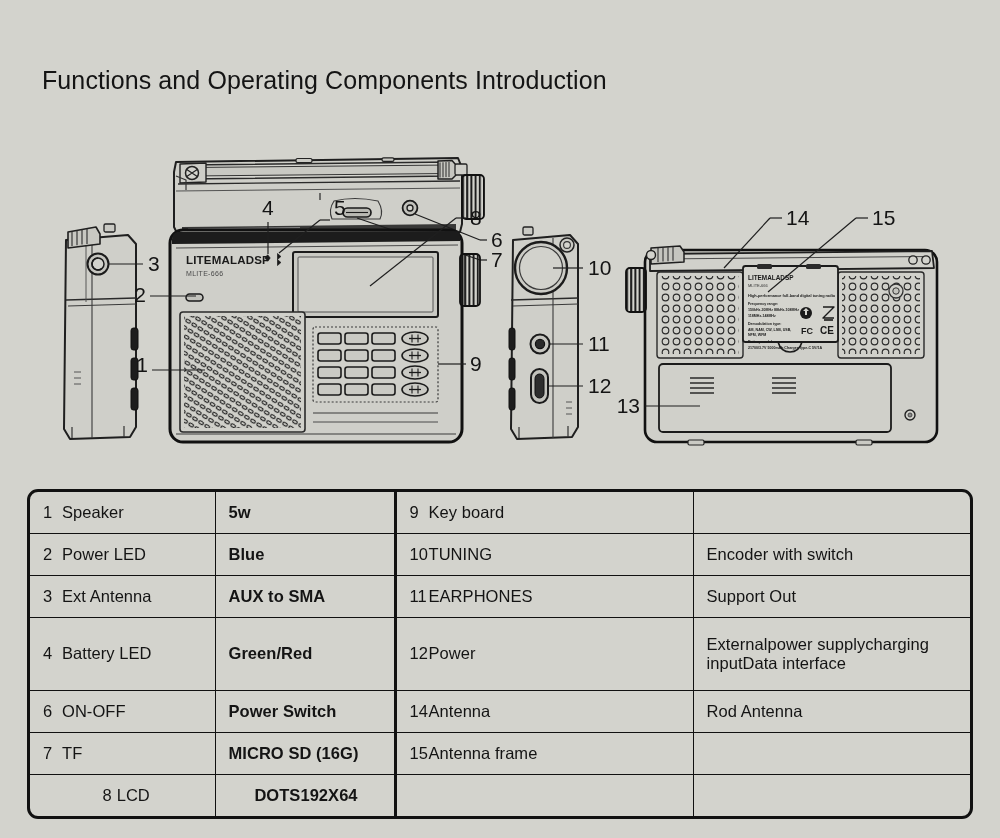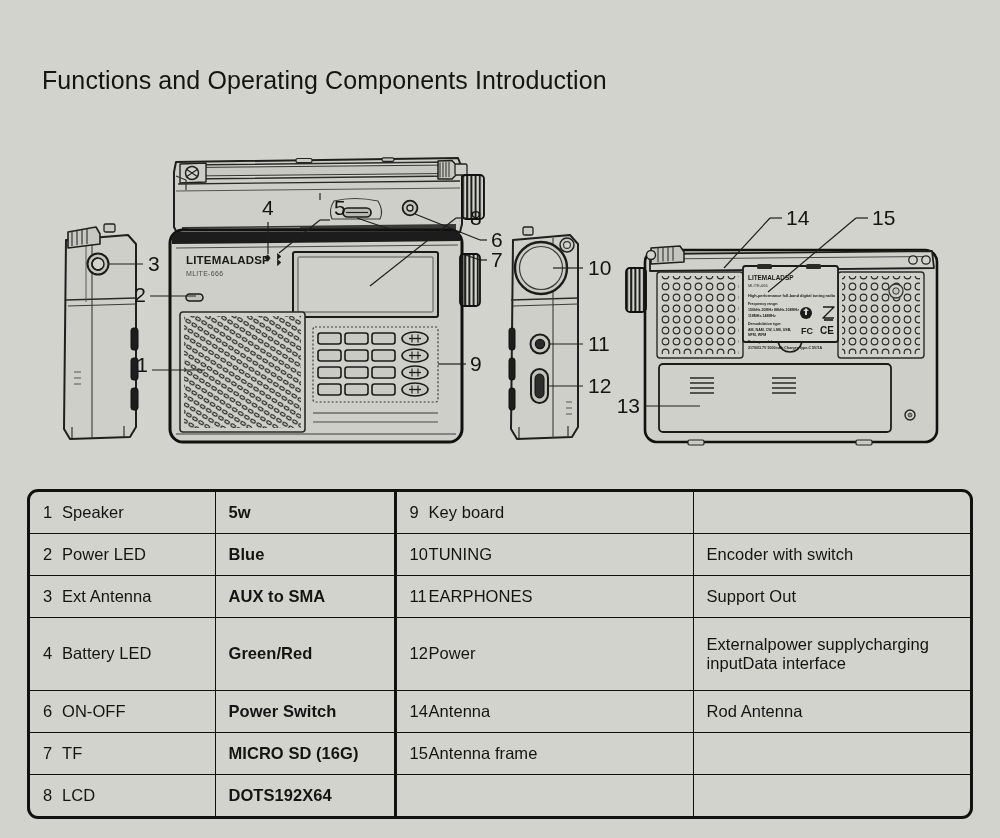--- a/index.html
+++ b/index.html
@@ -51,21 +51,21 @@
   table.spec-table td {
     border-right: 1.5px solid #111;
     border-bottom: 1.5px solid #111;
     font-size: 16.5px;
     padding: 3px 10px 3px 13px;
     line-height: 1.16;
     vertical-align: middle;
     color: #141414;
     letter-spacing: .05px;
   }
-  table.spec-table tr:last-child td { border-bottom: none; }
+  table.spec-table tr:last-child td { border-bottom: none; text-align: center; }
   table.spec-table td.c1 { width: 185px; }
   table.spec-table td.c2 { width: 180px; border-right: 3.5px solid #111; font-weight: bold; }
   table.spec-table td.c3 { width: 298px; }
   table.spec-table td.c4 { border-right: none; }
   td.num-cell .idx { display: inline-block; min-width: 19px; }
   td.empty { font-size: 0; }
 </style>
 </head>
 <body>
 

